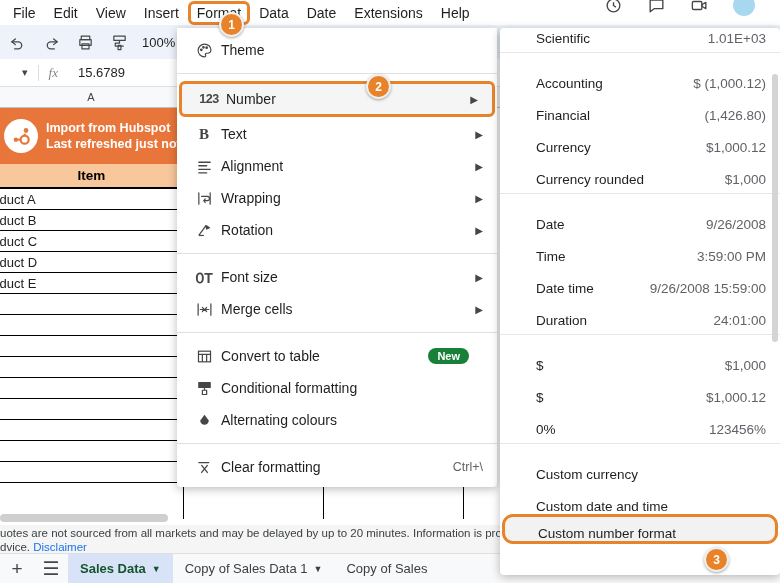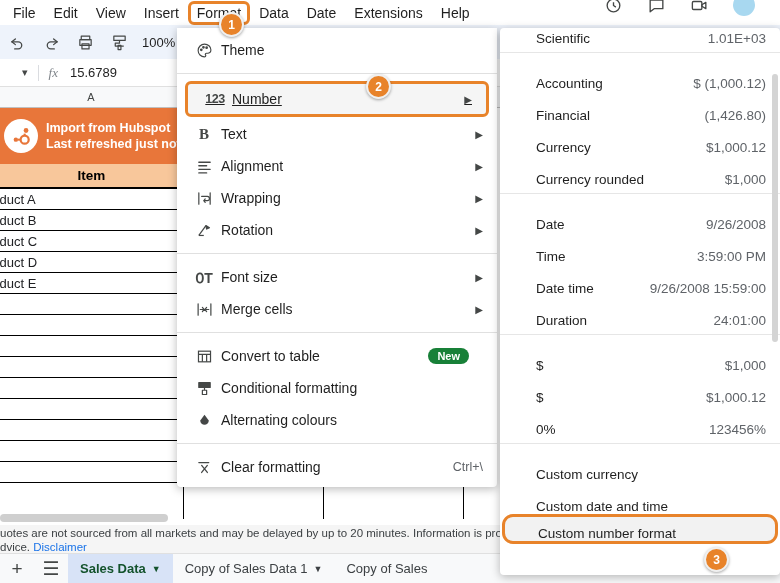--- a/index.html
+++ b/index.html
@@ -46,21 +46,21 @@
   
   #formulabar {
     position:absolute; left:0; top:59px; width:780px; height:28px;
     background:#ffffff; display:flex; align-items:center;
     border-bottom:1px solid #e0e0e0;
     z-index:1;
   }
   .fb-caret { margin-left:22px; color:#444746; font-size:11px; }
   .fb-div { width:1px; height:16px; background:#dadce0; margin:0 10px; }
   .fb-fx { color:#80868b; font-style:italic; font-size:13px; font-family:"Liberation Serif", serif; }
-  .fb-value { margin-left:12px; font-size:13px; color:#1f1f1f; }
+  .fb-value { margin-left:20px; font-size:13px; color:#1f1f1f; }
   
   #colheaders {
     position:absolute; left:0; top:87px; width:780px; height:21px;
     background:#f8f9fa; border-bottom:1px solid #c0c0c0;
     z-index:1;
   }
   .colh {
     position:absolute; top:0; height:21px; line-height:21px;
     text-align:center; font-size:11px; color:#444746;
     border-right:1px solid #d7d7d7;
@@ -139,21 +139,21 @@
     padding:0 8px 0 10px; font-size:14px; color:#1f1f1f;
     position:relative;
   }
   .mrow .ic { width:34px; flex:none; display:flex; align-items:center; justify-content:center; color:#444746; }
   .mrow .lbl { flex:1; }
   .mrow .arr { color:#444746; font-size:10px; margin-right:6px; }
   .mrow .shortcut { color:#5f6368; font-size:12.5px; margin-right:6px;margin-left:10px; }
   .msep { height:1px; background:#e0e0e0; margin:7px 0; }
   .mrow.hl {
     border:3px solid #E8832A; border-radius:6px;
-    background:#f5f5f5; height:36px; margin:1px 8px;text-decoration:underline;
+    background:#f5f5f5; height:36px; margin:1px 2px;
   }
   .newbadge {
     background:#188038; color:#fff; font-size:11px; font-weight:bold;
     border-radius:9px; padding:2px 9px; margin-right:20px;
   }
   
   #numbermenu {
     position:absolute; left:500px; top:28px; width:280px; height:547px;
     background:#ffffff;
     box-shadow:0 2px 10px rgba(0,0,0,.28);

